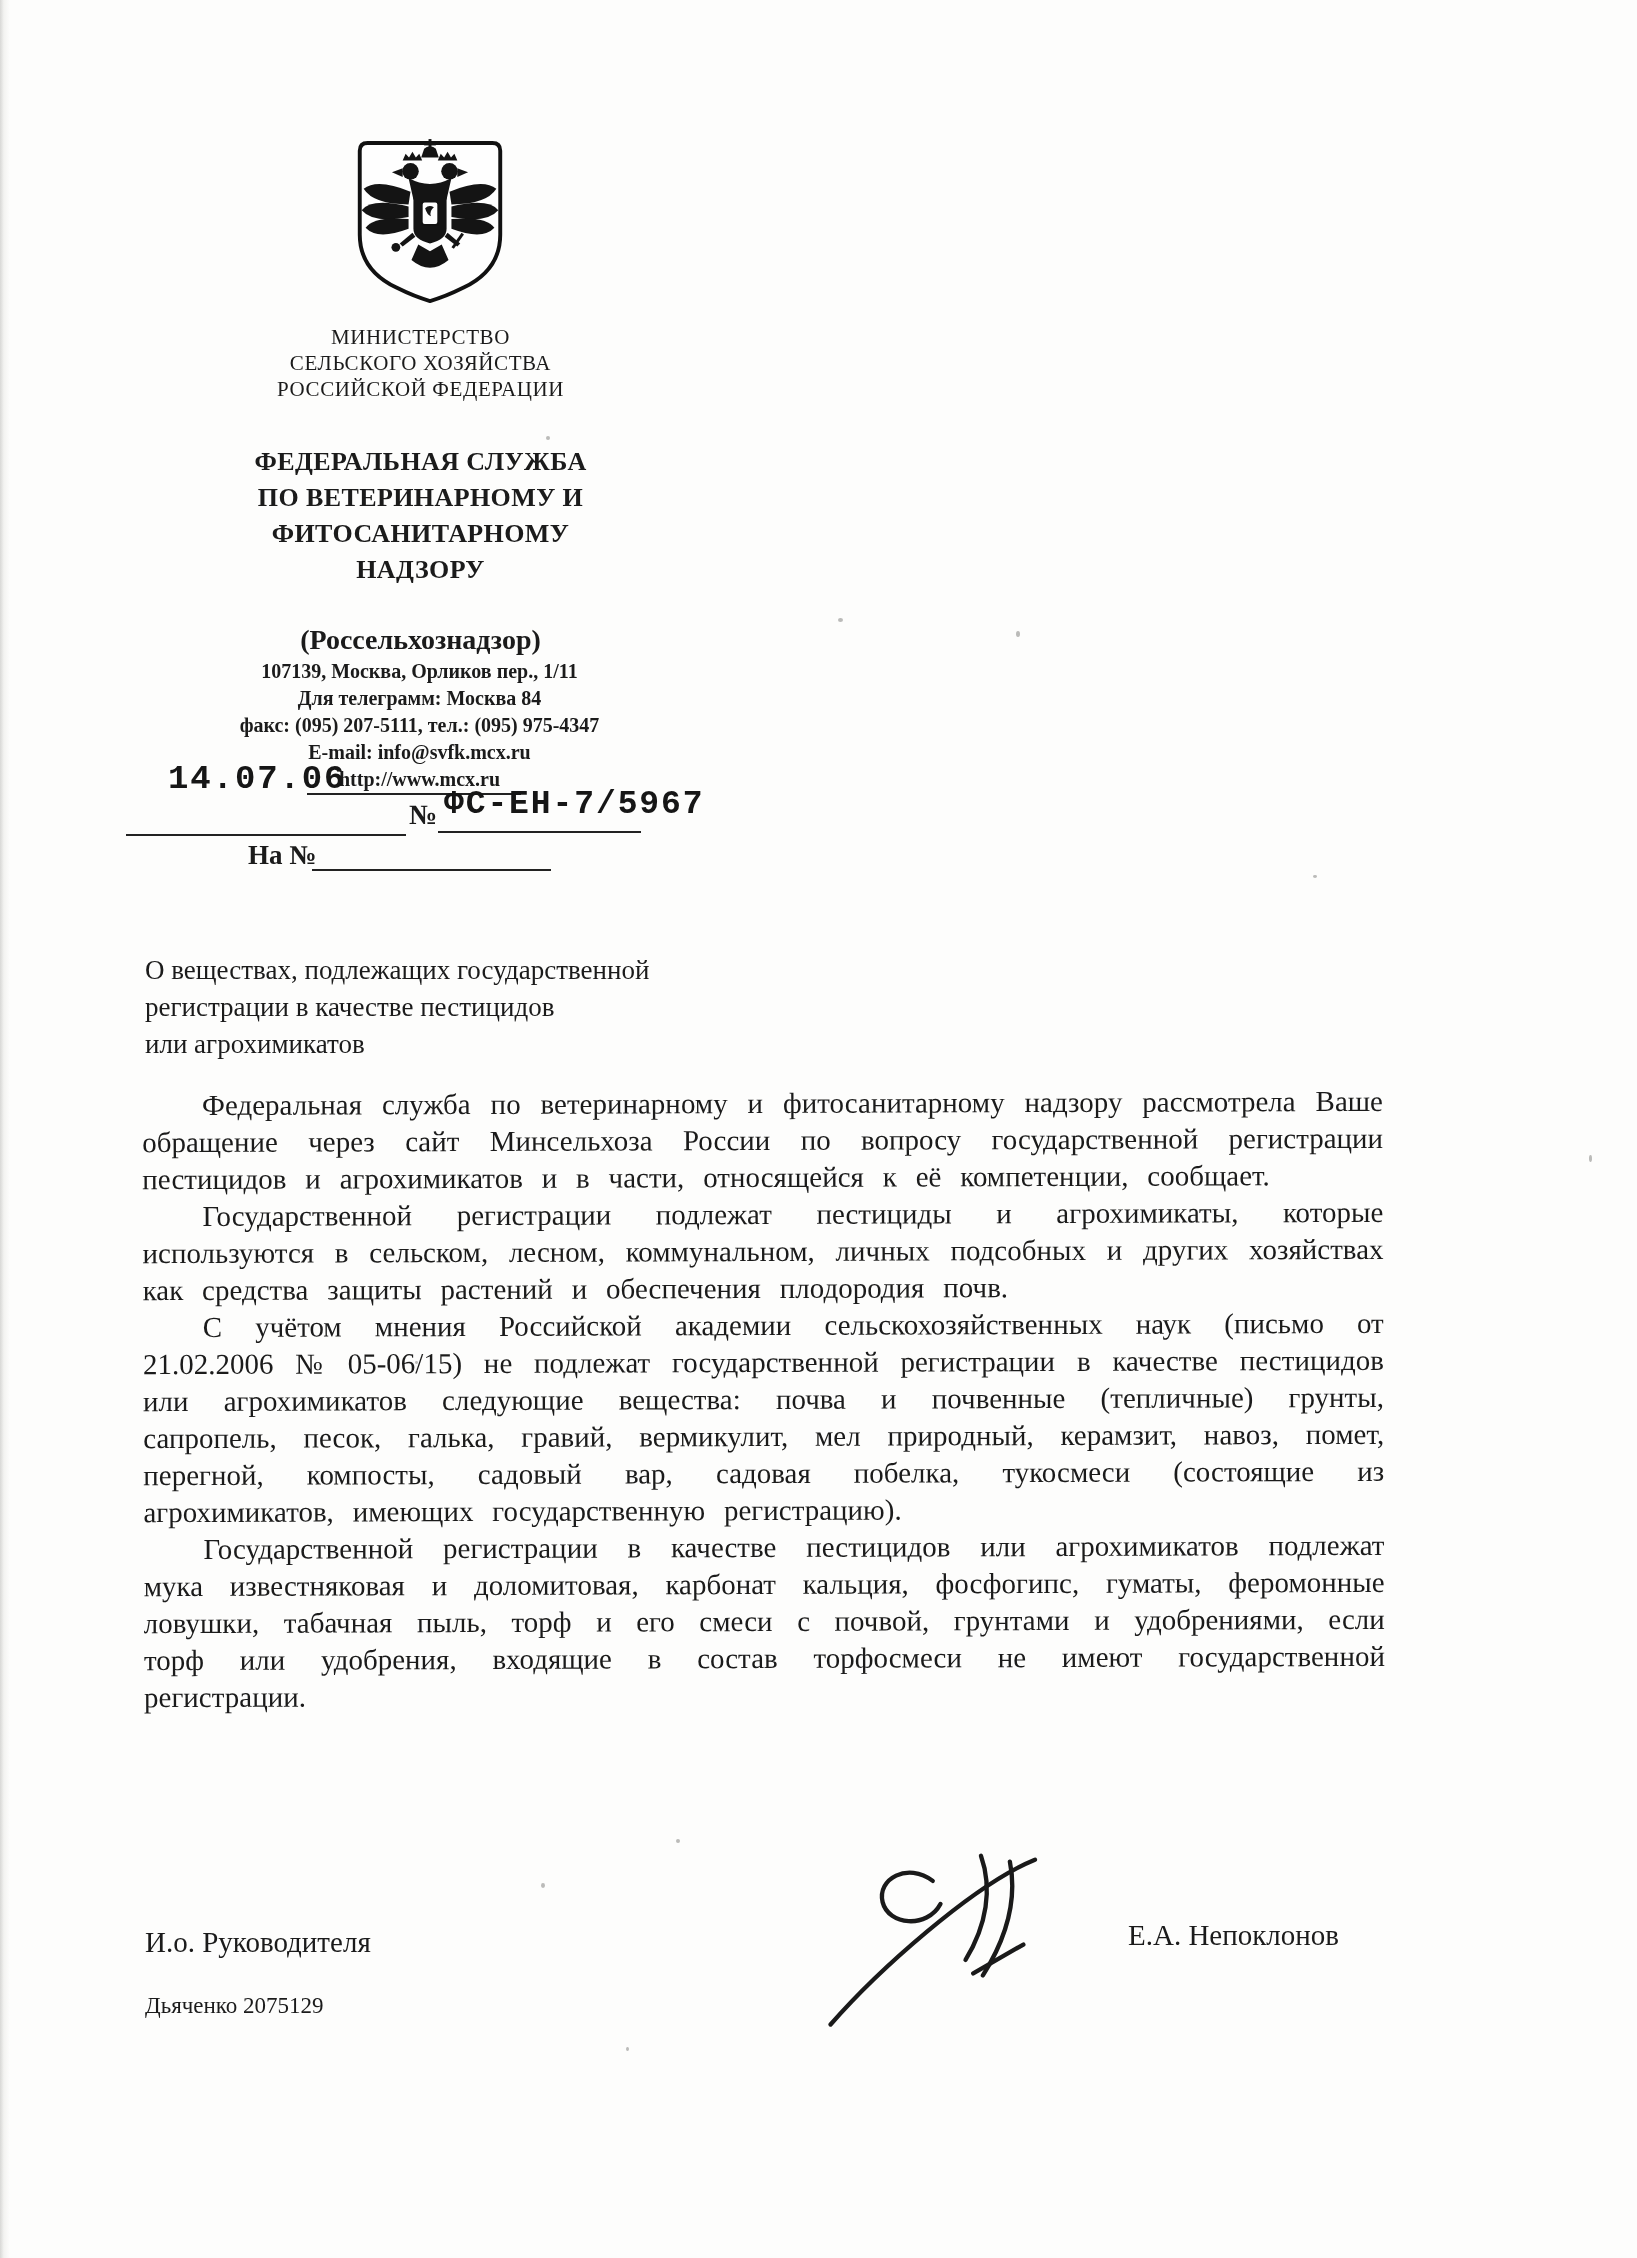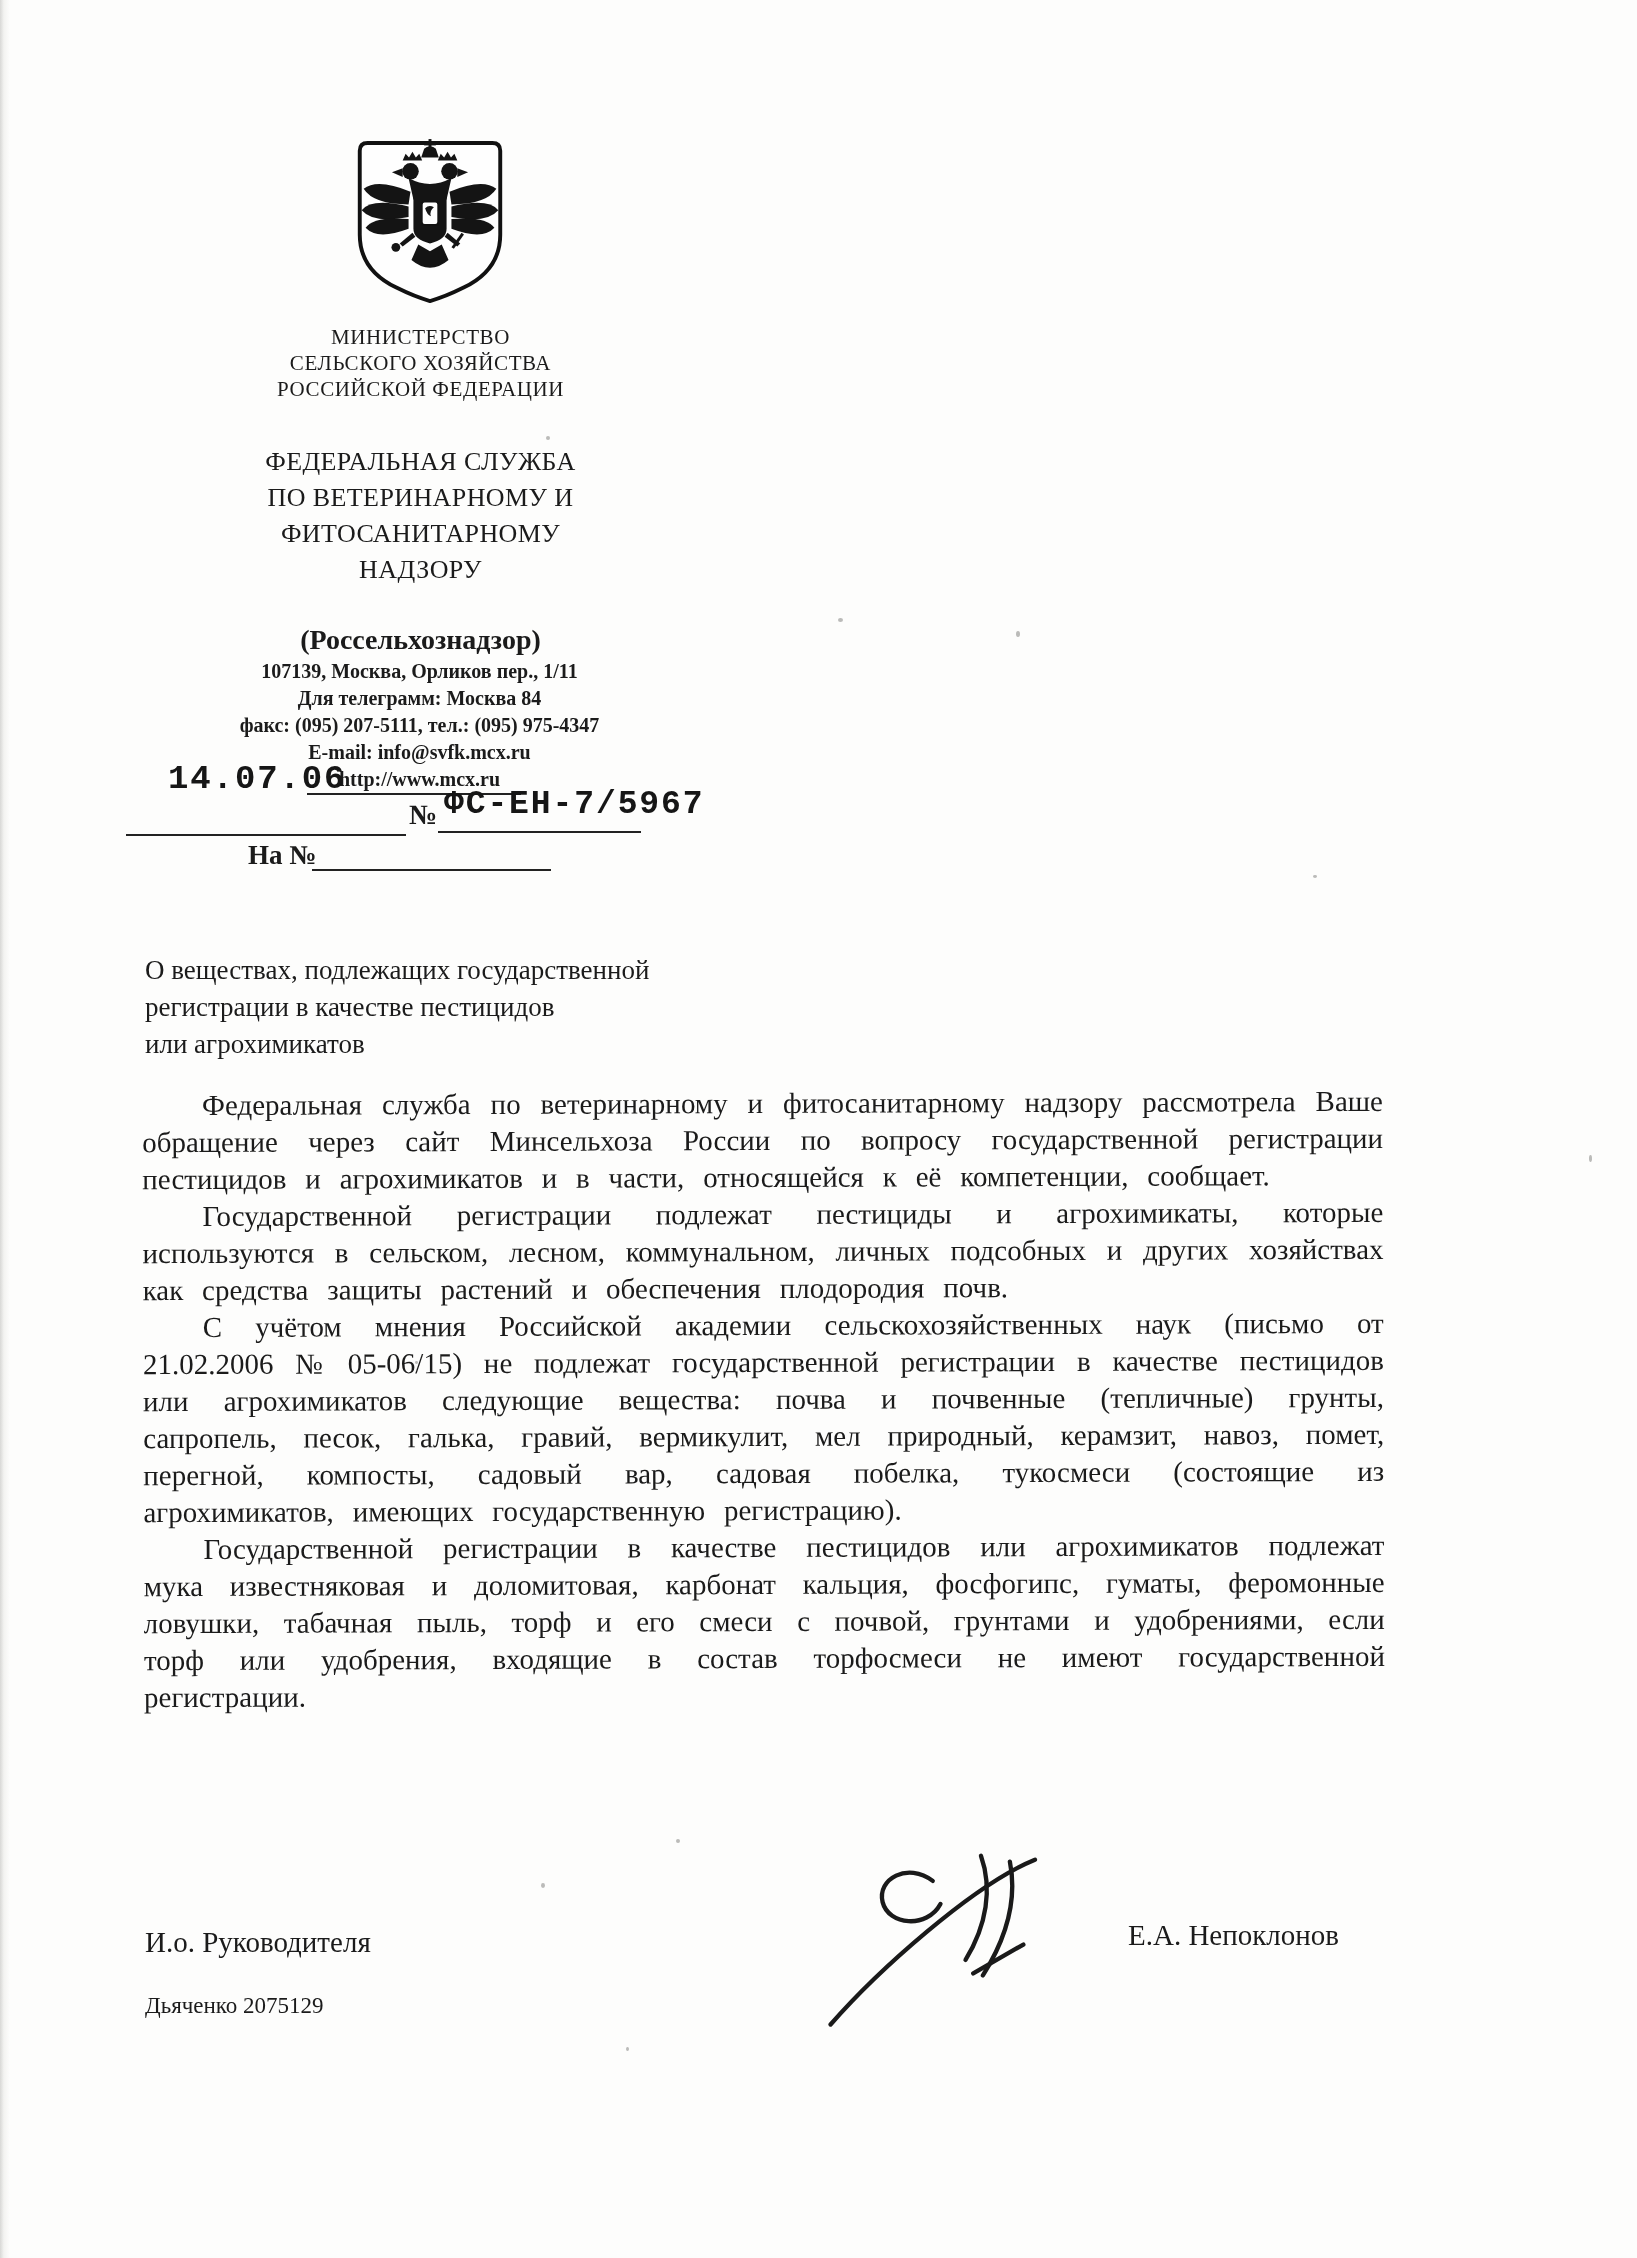--- a/index.html
+++ b/index.html
@@ -17,21 +17,21 @@
   }
   
   .emblem{position:absolute;left:350px;top:133px;width:160px;height:178px;}
   .ministry{
     position:absolute;left:126px;top:324px;width:589px;
     text-align:center;font-weight:normal;font-size:21px;line-height:26px;
     letter-spacing:0.6px;
   }
   .service{
     position:absolute;left:126px;top:444px;width:589px;
-    text-align:center;font-weight:normal;font-size:26px;line-height:36px;
+    text-align:center;font-weight:bold;font-size:26px;line-height:36px;
     letter-spacing:0.4px;
   }
   .rsn{
     position:absolute;left:126px;top:591px;width:589px;
     text-align:center;font-weight:bold;font-size:28px;margin-top:33px;
   }
   .address{
     position:absolute;left:101px;top:658px;width:637px;
     text-align:center;font-weight:bold;font-size:20px;line-height:27px;
   }

